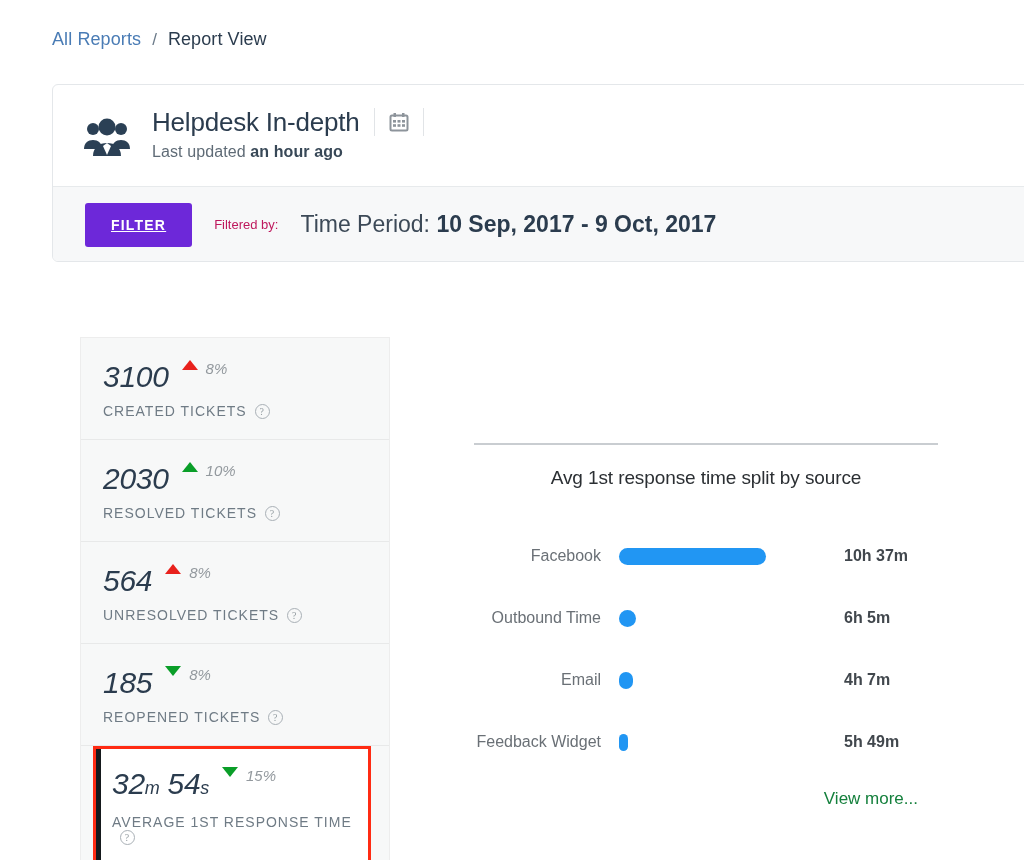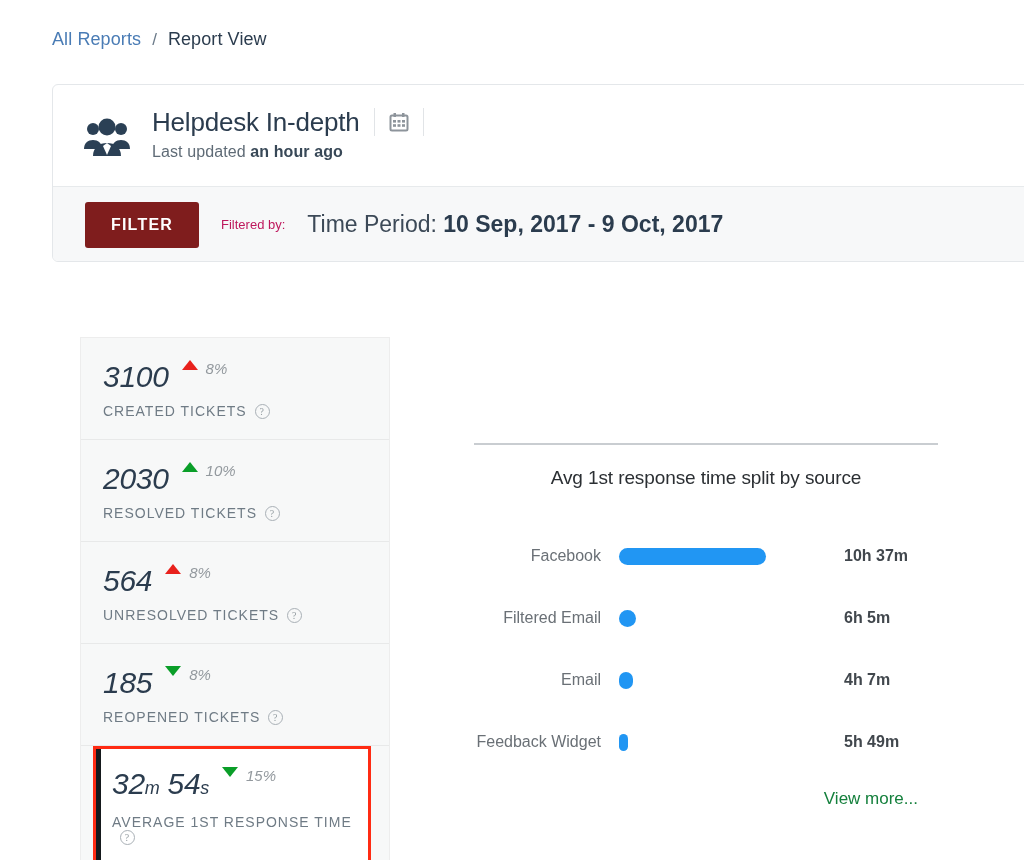--- a/index.html
+++ b/index.html
@@ -44,24 +44,24 @@
   .last-updated {
     margin-top: 6px; font-size: 16px; color: #5f6b76; letter-spacing: .1px;
   }
   .last-updated b { color: #384857; font-weight: bold; }
 
   .filter-bar {
     height: 76px; background: #f7f8f9; border-top: 1px solid #e7eaec;
     display: flex; align-items: center; padding-left: 32px;
   }
   .filter-btn {
-    background: #7f1d1d; color: #ffffff;
-    font-size: 16px; font-weight: bold; letter-spacing: 1.2px;
+    background: #6d28d9; color: #ffffff;
+    font-size: 14px; font-weight: bold; letter-spacing: 1.2px;
     border: none; border-radius: 3px;
-    padding: 14px 26px; cursor: pointer;
+    padding: 14px 26px; cursor: pointer; text-decoration: underline;
   }
   .filtered-by { margin-left: 22px; font-size: 13px; color: #be185d; }
   .filter-value { margin-left: 22px; font-size: 23px; color: #3c4957; }
   .filter-value b { font-weight: bold; color: #2b3c4e; }
 
   
   .metrics {
     position: absolute; left: 80px; top: 337px;
     width: 310px;
     background: #f7f8f8;
@@ -256,21 +256,21 @@
     <div class="chart-title">Avg 1st response time split by source</div>
     <div class="chart-rows" id="chart-rows">
         <div class="chart-row">
           <div class="row-label">Facebook</div>
           <div class="row-bar-area">
             <div class="bar" style="width: 147px; background: rgb(33, 150, 243);"></div>
           </div>
           <div class="row-val">10h 37m</div>
         </div>
         <div class="chart-row">
-          <div class="row-label">Filtered Email</div>
+          <div class="row-label">Outbound Time</div>
           <div class="row-bar-area">
             <div class="bar" style="width: 17px; background: rgb(33, 150, 243);"></div>
           </div>
           <div class="row-val">6h 5m</div>
         </div>
         <div class="chart-row">
           <div class="row-label">Email</div>
           <div class="row-bar-area">
             <div class="bar" style="width: 14px; background: rgb(33, 150, 243);"></div>
           </div>

